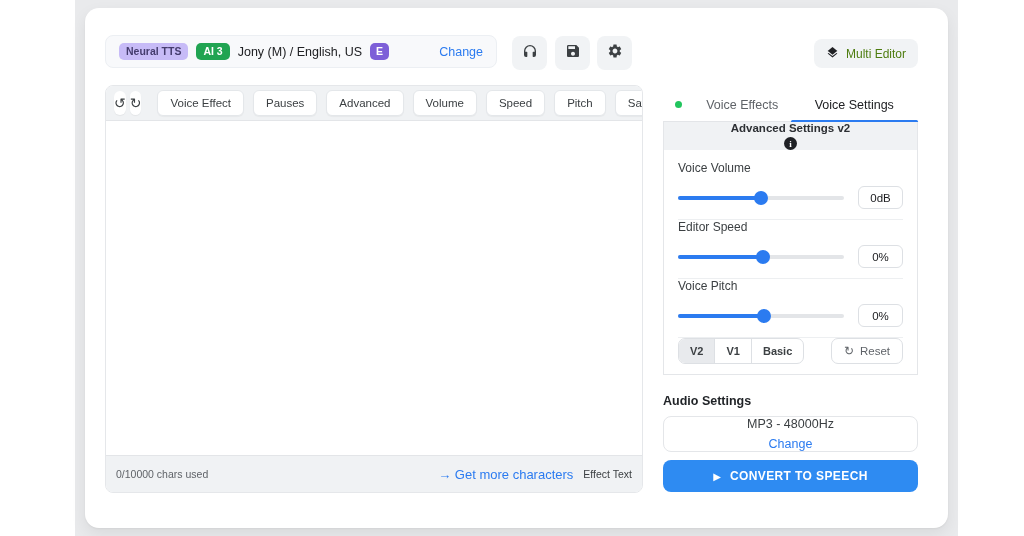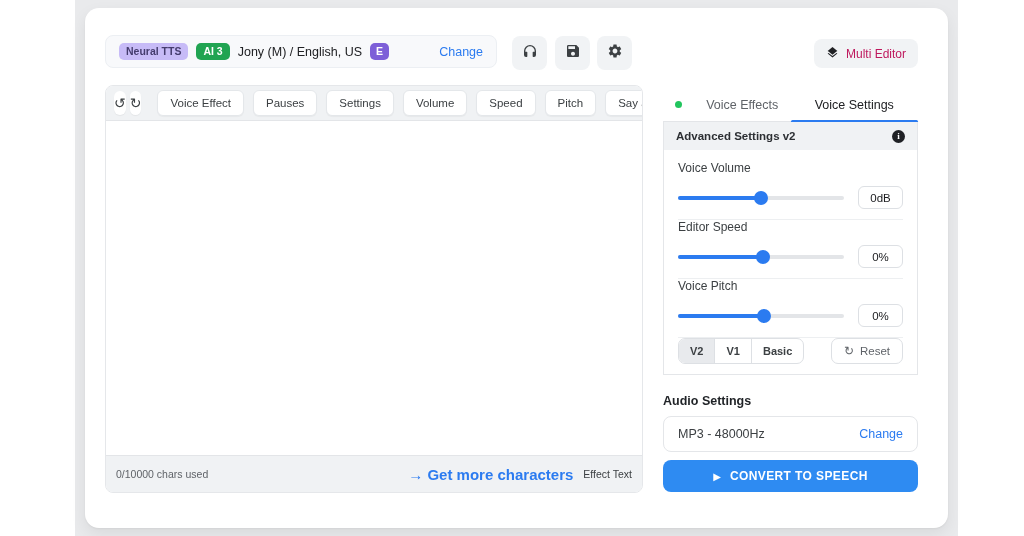--- a/index.html
+++ b/index.html
@@ -16,55 +16,55 @@
   .badge-ai  { background:#21a452; color:#ffffff; }
   .badge-e   { background:#7d5fd8; color:#ffffff; padding:3px 6px; }
   .voice-name { font-size:12.5px; color:#202124; font-weight:500; white-space:nowrap; }
   .change-link { margin-left:auto; font-size:12.5px; color:#2b7bf0; font-weight:500; cursor:pointer; }
 
   .icon-btn { position:absolute; top:28px; width:35px; height:34px; background:#f1f3f5; border-radius:8px;
               display:flex; align-items:center; justify-content:center; color:#3c4043; cursor:pointer; }
   .icon-btn svg { width:16px; height:16px; fill:#3c4043; }
   .multi-editor { position:absolute; top:31px; right:30px; height:29px; background:#f1f3f5; border-radius:8px;
                   display:flex; align-items:center; gap:7px; padding:0 12px; font-size:12px; font-weight:500;
-                  color:#be185d; cursor:pointer; }
+                  color:#4d7c0f; cursor:pointer; }
   .multi-editor svg { width:13px; height:13px; fill:#202124; }
 
   
   .editor { position:absolute; left:20px; top:77px; width:538px; height:408px; border:1px solid #e5e7ea;
             border-radius:8px; display:flex; flex-direction:column; overflow:hidden; background:#ffffff; }
   .ed-toolbar { height:35px; background:#f0f2f4; border-bottom:1px solid #e3e5e8; display:flex; align-items:center;
                 padding:0 8px; flex-shrink:0; }
   .hist-btn { width:26px; height:24px; background:#ffffff; border-radius:6px; display:flex; align-items:center;
               justify-content:center; font-size:14px; color:#3c4043; cursor:pointer; margin-right:4px;
               box-shadow:0 1px 1px rgba(0,0,0,.05); }
   .tb-divider { width:1px; height:22px; background:#dcdfe3; margin:0 8px 0 4px; }
   .tb-btn { background:#ffffff; border:1px solid #e4e7ea; border-radius:6px; padding:6px 12px; font-size:11.5px;
             color:#3c4043; font-weight:500; margin-right:9px; cursor:pointer; box-shadow:0 1px 1px rgba(0,0,0,.04);
             font-family:"Liberation Sans", sans-serif; white-space:nowrap; }
   .ed-text { flex:1; background:#ffffff; }
   .ed-footer { height:37px; background:#f0f2f4; border-top:1px solid #e3e5e8; display:flex; align-items:center;
                justify-content:space-between; padding:0 10px; flex-shrink:0; }
   .chars-used { font-size:10.5px; color:#5f6368; }
   .footer-right { display:flex; align-items:center; gap:10px; }
-  .get-more { font-size:15px; color:#2b7bf0; font-weight:700; cursor:pointer; }
+  .get-more { font-size:13px; color:#2b7bf0; font-weight:400; cursor:pointer; }
   .clear-text { font-size:10.5px; color:#3c4043; cursor:pointer; }
 
   
   .tabs { position:absolute; left:578px; top:80px; width:255px; height:34px; display:flex; border-bottom:1px solid #e3e5e8; }
   .tab { flex:1; display:flex; align-items:center; justify-content:center; gap:24px; font-size:12.5px; cursor:pointer; position:relative; }
   .tab-effects { color:#5f6368; }
   .tab-settings { color:#202124; font-weight:normal; }
   .tab-settings::after { content:""; position:absolute; left:0; right:0; bottom:-2px; height:3px; background:#2b7bf0; border-radius:2px; }
   .dot { width:7px; height:7px; border-radius:50%; background:#22c55e; }
 
   .settings-box { position:absolute; left:578px; top:114px; width:255px; height:253px; border:1px solid #e4e6e9;
                   border-top:none; display:flex; flex-direction:column; background:#ffffff; }
   .adv-header { height:28px; background:#f0f2f4; display:flex; align-items:center; justify-content:space-between;
-                padding:0 12px; font-size:11.5px; font-weight:bold; color:#2c2f33; flex-shrink:0; }
+                padding:0 12px; font-size:11.5px; font-weight:bold; color:#2c2f33; flex-shrink:0;flex-direction:column; }
   .info-icon { width:13px; height:13px; border-radius:50%; background:#1f2125; color:#ffffff; font-size:9px; font-weight:bold;
                display:flex; align-items:center; justify-content:center; font-family:"Liberation Serif", serif; cursor:pointer; }
   .slider-group { padding:11px 14px 0 14px; height:59px; }
   .slider-label { font-size:12px; color:#3c4043; margin-bottom:11px; }
   .slider-row { display:flex; align-items:center; }
   .slider { position:relative; flex:1; height:4px; background:#e3e5e8; border-radius:2px; margin-right:14px; cursor:pointer; }
   .slider-fill { position:absolute; left:0; top:0; height:4px; background:#2b7bf0; border-radius:2px; }
   .slider-thumb { position:absolute; top:50%; width:14px; height:14px; background:#2b7bf0; border-radius:50%;
                   transform:translate(-50%,-50%); cursor:grab; }
   .value-box { width:45px; height:23px; border:1px solid #dde0e4; border-radius:6px; background:#ffffff;
@@ -74,21 +74,21 @@
   .segmented { display:flex; border:1px solid #dde0e4; border-radius:7px; overflow:hidden; background:#ffffff; }
   .segment { padding:6px 11px; font-size:11px; font-weight:bold; color:#3c4043; border-right:1px solid #dde0e4; cursor:pointer;text-align:right; }
   .segment:last-child { border-right:none; }
   .segment.active { background:#e8eaed; }
   .reset-btn { display:flex; align-items:center; gap:6px; border:1px solid #dde0e4; border-radius:7px; background:#ffffff;
                padding:5px 12px; font-size:11.5px; color:#5f6368; cursor:pointer; }
   .reset-icon { font-size:12px; color:#5f6368; }
 
   .audio-label { position:absolute; left:578px; top:386px; font-size:12.5px; font-weight:bold; color:#1f2226; }
   .audio-box { position:absolute; left:578px; top:408px; width:255px; height:36px; border:1px solid #e4e6e9; border-radius:8px;
-               background:#ffffff; display:flex; align-items:center; justify-content:space-between; padding:0 14px; }
+               background:#ffffff; display:flex; align-items:center; justify-content:space-between; padding:0 14px;flex-direction:column; }
   .audio-format { font-size:12.5px; color:#3c4043; }
   .audio-change { font-size:12.5px; color:#2b7bf0; font-weight:500; cursor:pointer; }
   .convert-btn { position:absolute; left:578px; top:452px; width:255px; height:32px; background:#2e8bf2; border-radius:8px;
                  display:flex; align-items:center; justify-content:center; gap:9px; cursor:pointer; }
   .convert-label { color:#ffffff; font-size:12px; font-weight:bold; letter-spacing:.4px; }
   .play-icon { color:#ffffff; font-size:10px; }
 </style>
 </head>
 <body>
 
@@ -139,21 +139,21 @@
       <div class="hist-btn">
           <span>↺</span>
         </div>
       <div class="hist-btn">
           <span>↻</span>
         </div>
       <div class="tb-divider"></div>
       <div id="toolbar-buttons" style="display:flex;align-items:center;">
           <button class="tb-btn">Voice Effect</button>
           <button class="tb-btn">Pauses</button>
-          <button class="tb-btn">Settings</button>
+          <button class="tb-btn">Advanced</button>
           <button class="tb-btn">Volume</button>
           <button class="tb-btn">Speed</button>
           <button class="tb-btn">Pitch</button>
           <button class="tb-btn">Say as</button>
         </div>
     </div>
     <div class="ed-text"></div>
     <div class="ed-footer">
       <span class="chars-used">0/10000 chars used</span>
       <span class="footer-right">

